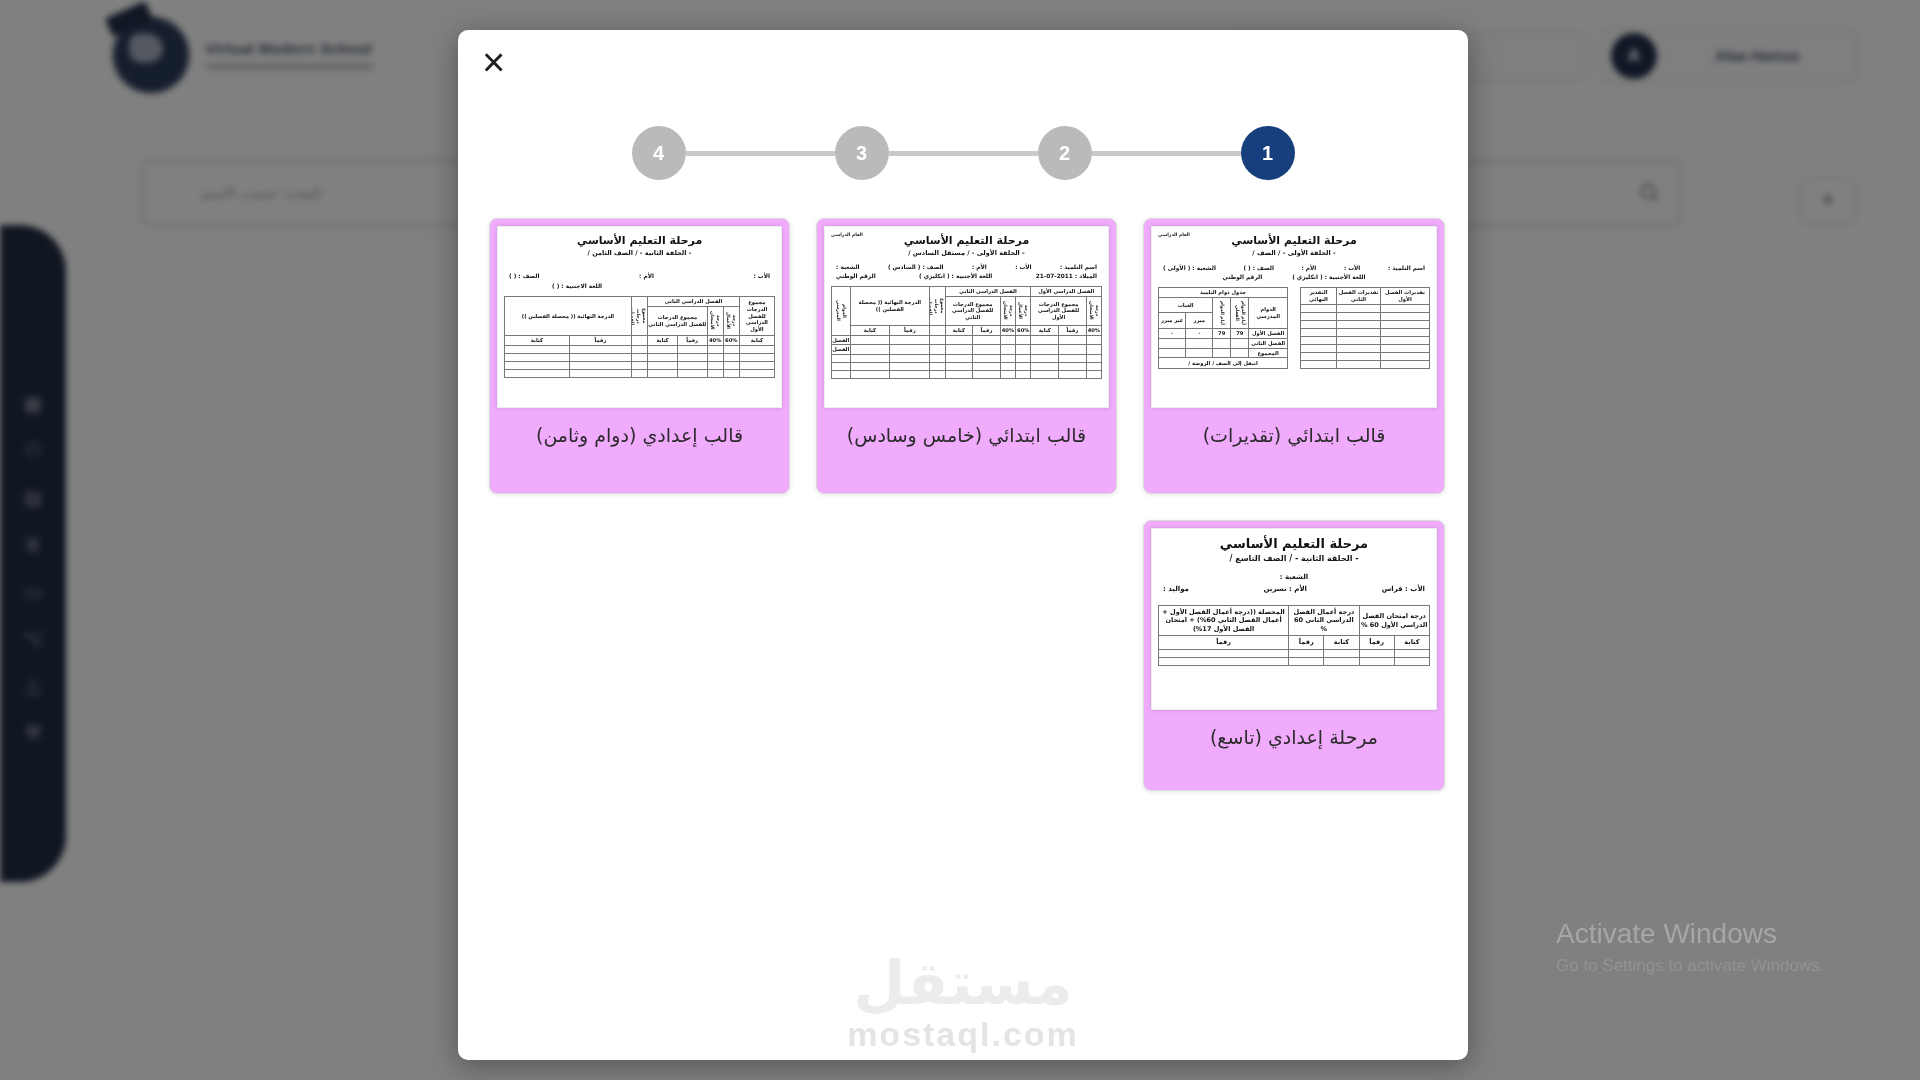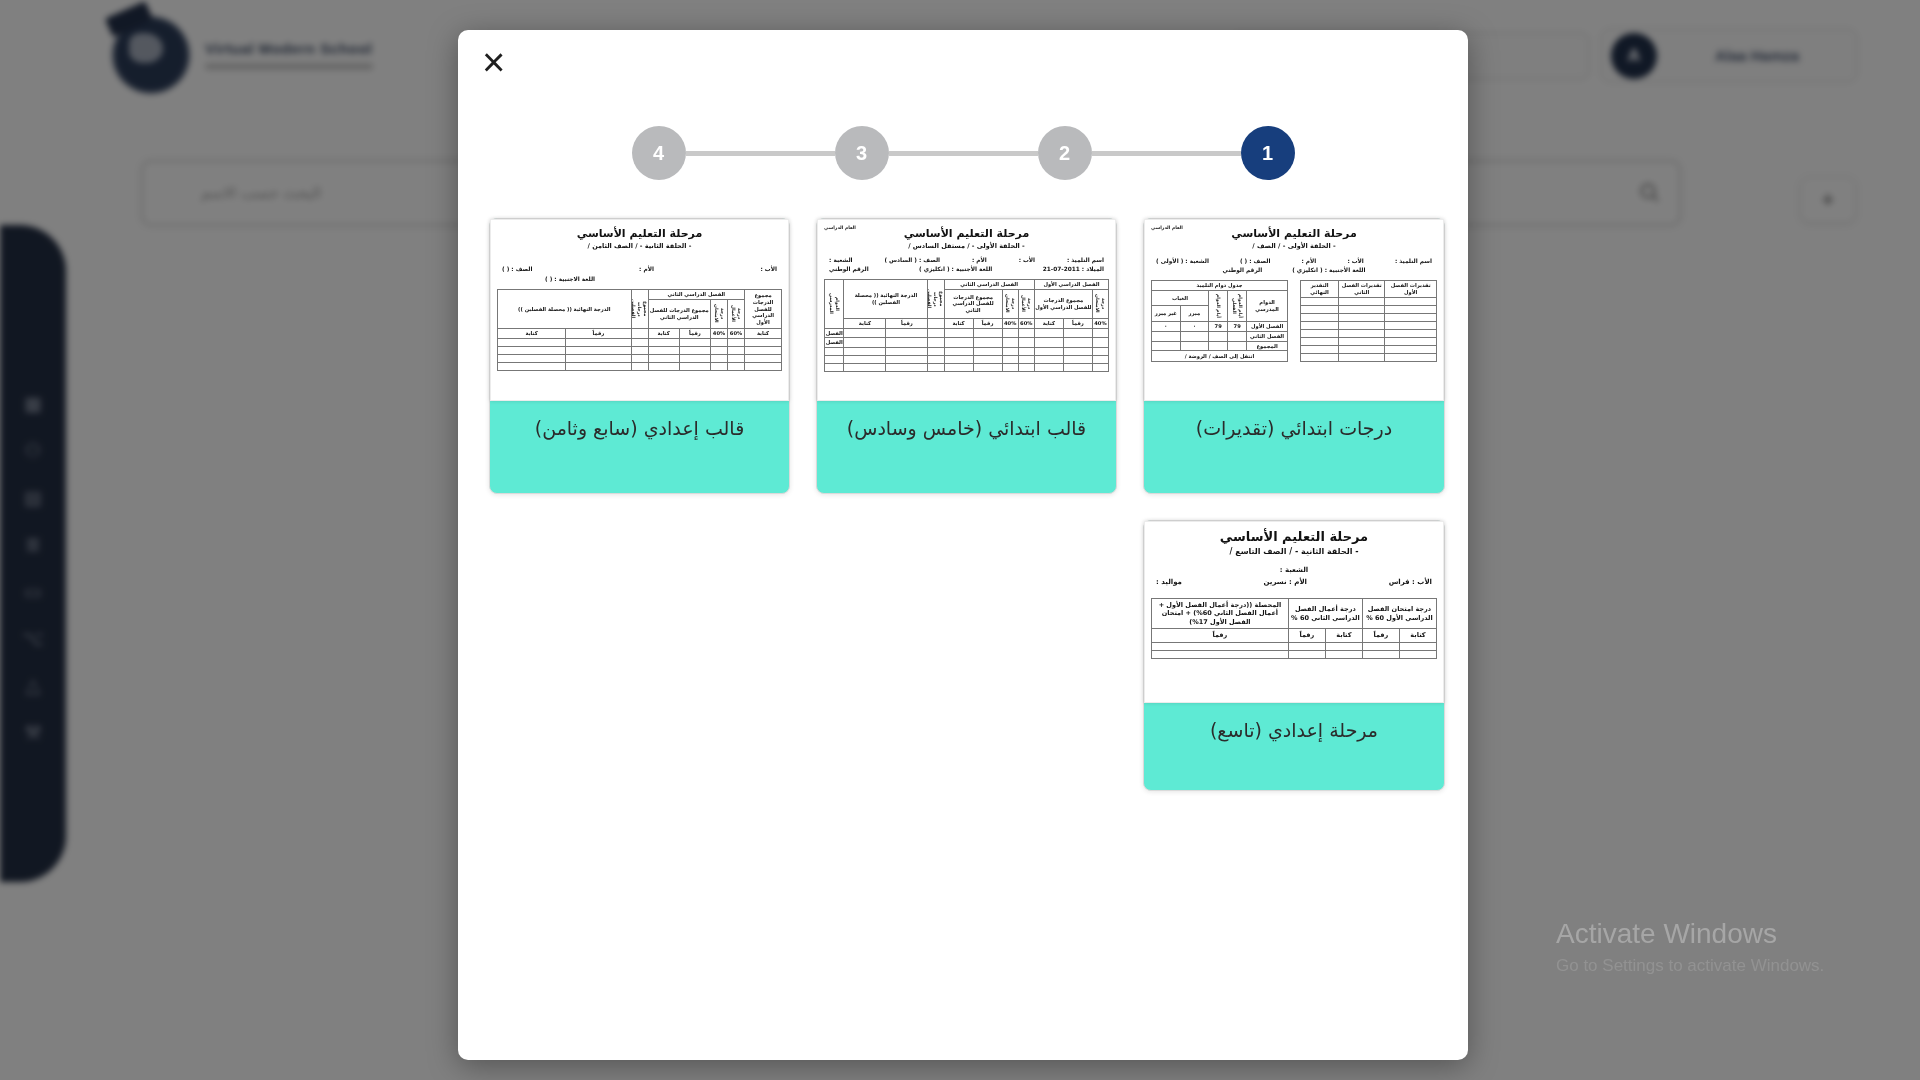--- a/index.html
+++ b/index.html
@@ -56,22 +56,22 @@
   .close-btn { position:absolute; left:24px; top:10px; background:none; border:none; font-size:40px;
                color:#1f1f1f; cursor:pointer; line-height:44px; }
 
   .stepper { position:absolute; top:96px; left:0; right:0; display:flex; justify-content:center; align-items:center; }
   .step { width:54px; height:54px; border-radius:50%; background:#b9babc; color:#fff; font-weight:bold;
           font-size:20px; display:flex; align-items:center; justify-content:center;
           font-family:"Liberation Sans",sans-serif; }
   .step.active { background:#173e7d; }
   .conn { width:149px; height:5px; background:#c9c9c9; }
 
-  .card { position:absolute; background:#5eead4; border:1px solid #dadada; border-radius:8px;
-          box-shadow:0 1px 5px rgba(0,0,0,.10); padding:0; }
+  .card { position:absolute; background:#f0abfc; border:1px solid #dadada; border-radius:8px;
+          box-shadow:0 1px 5px rgba(0,0,0,.10); padding:7px; }
   .card-label { text-align:center; font-size:19px; color:#2b2b2b; margin-top:16px; direction:rtl; }
 
   .doc { position:relative; background:#fff; border:1px solid #ececec; box-shadow:0 0 4px rgba(0,0,0,.14);
          height:182px; padding:7px 6px 0; overflow:hidden; direction:rtl; color:#111; }
   .doc-title { text-align:center; font-weight:bold; font-size:11px; }
   .doc-sub { text-align:center; font-weight:bold; font-size:6.5px; margin-top:2px; }
   .doc-fields { display:flex; justify-content:space-between; font-size:5.8px; font-weight:bold;
                 margin-top:9px; padding:0 5px; }
   .doc-fields.single { justify-content:flex-end; padding-left:48px; margin-top:4px; }
   .doc-corner { position:absolute; top:5px; left:6px; font-size:4.6px; font-weight:bold; color:#222; }
@@ -243,21 +243,21 @@
               <td></td>
               <td></td>
               <td></td>
               <td></td>
               <td></td>
               <td></td>
             </tr>
       </tbody>
         </table>
     </div>
-    <div class="card-label">قالب إعدادي (سابع وثامن)</div>
+    <div class="card-label">قالب إعدادي (دوام وثامن)</div>
   </div>
 
   <div class="card" style="left:358px; top:188px; width:301px; height:276px;">
     <div class="doc">
       <span class="doc-corner">العام الدراسي</span>
       <div class="doc-title">مرحلة التعليم الأساسي</div>
       <div class="doc-sub">- الحلقة الأولى - / مستقل السادس /</div>
       <div class="doc-fields" style="margin-top:7px;">
         <span>اسم التلميذ :</span>
         <span>الأب :</span>
@@ -510,21 +510,21 @@
                 <td></td>
                 <td></td>
               </tr>
           <tr>
             <td colspan="5">انتقل إلى الصف / الروضة /</td>
           </tr>
         </tbody>
           </table>
       </div>
     </div>
-    <div class="card-label">درجات ابتدائي (تقديرات)</div>
+    <div class="card-label">قالب ابتدائي (تقديرات)</div>
   </div>
 
   <div class="card" style="left:685px; top:490px; width:302px; height:271px;">
     <div class="doc big">
       <div class="doc-title">مرحلة التعليم الأساسي</div>
       <div class="doc-sub">- الحلقة الثانية - / الصف التاسع /</div>
       <div class="doc-fields" style="margin-top:10px; justify-content:center;">
         <span>الشعبة :</span>
       </div>
       <div class="doc-fields" style="margin-top:4px;">
@@ -566,13 +566,17 @@
               <td></td>
               <td></td>
               <td></td>
             </tr>
       </tbody>
         </table>
     </div>
     <div class="card-label">مرحلة إعدادي (تاسع)</div>
   </div>
 
+  <div class="wm">
+    <div class="wm-ar">مستقل</div>
+    <div class="wm-en">mostaql.com</div>
+  </div>
 </div>
 
 </body></html>

